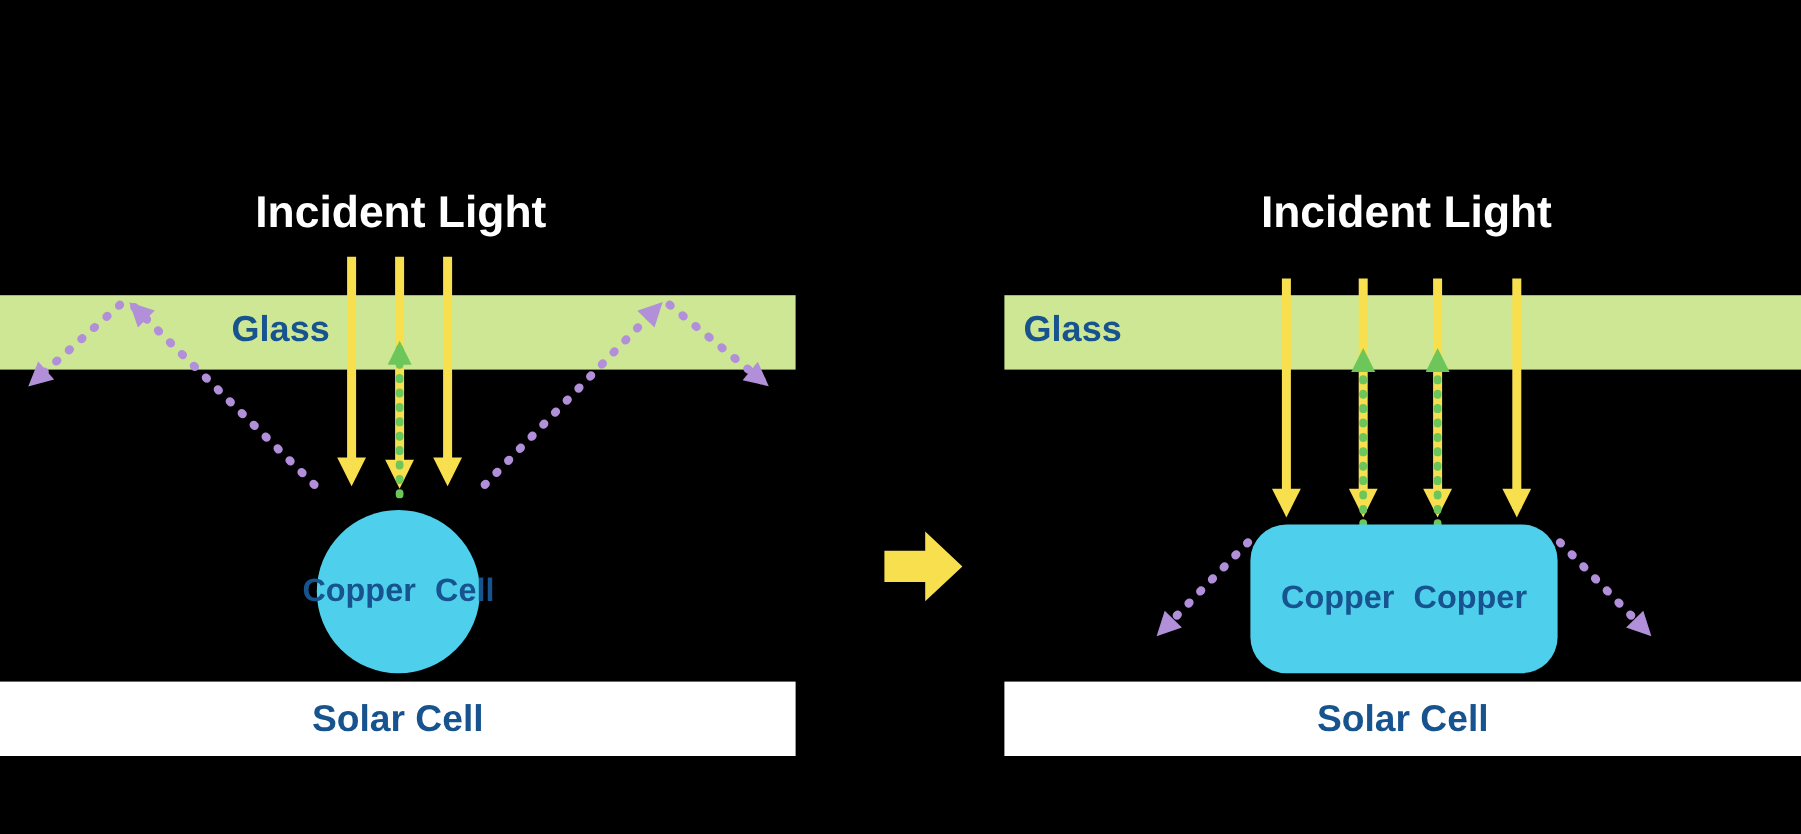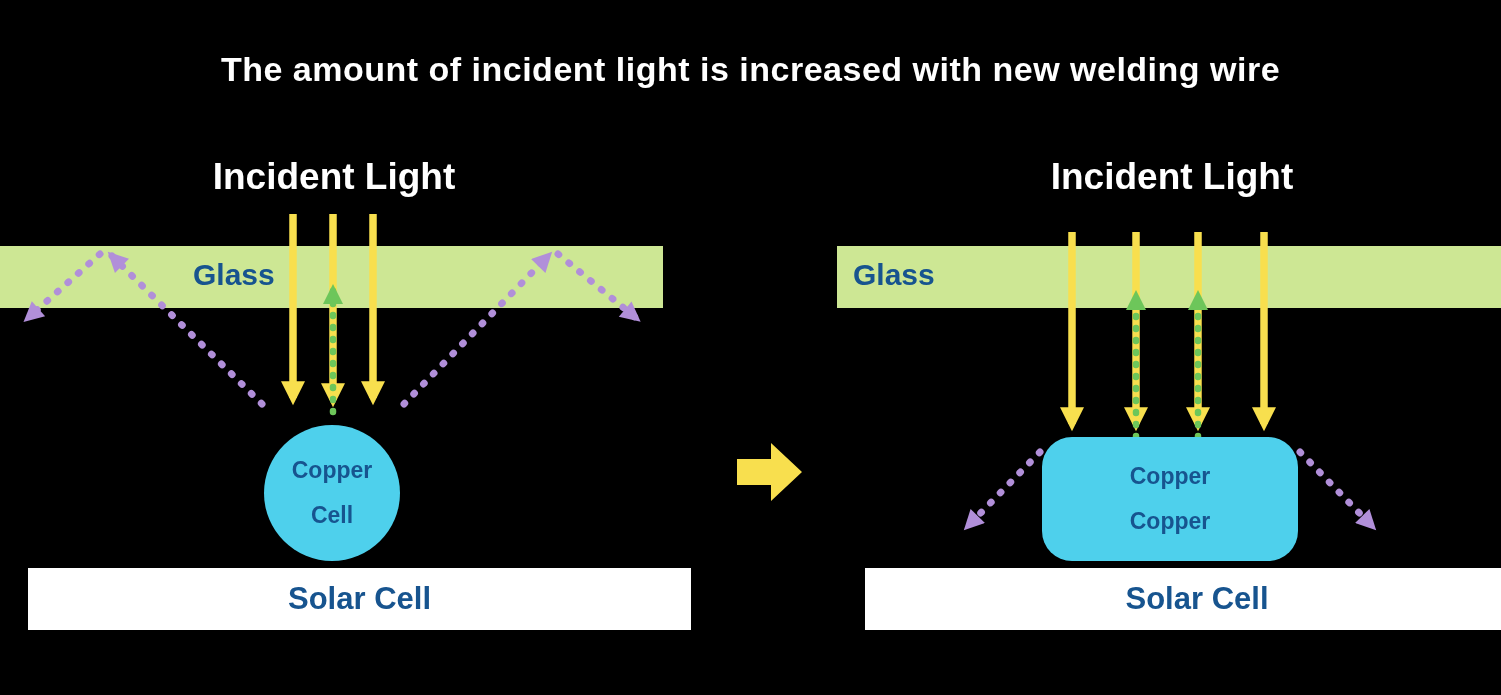--- a/index.html
+++ b/index.html
@@ -71,21 +71,20 @@
 
   .solar-band{
     position:absolute;
     top:568px;
     height:62px;
     background:var(--c-white);
     display:flex;
     align-items:center;
     justify-content:center;
     z-index:1;
-    margin-left:28px;
   }
   .solar-left{left:0;width:663px;}
   .solar-right{left:837px;width:664px;}
   .solar-label{
     color:var(--c-blue);
     font-size:31px;
     font-weight:bold;
   }
 
   .overlay{
@@ -93,26 +92,26 @@
     left:0;top:0;
     width:1501px;height:695px;
     z-index:2;
     pointer-events:none;
   }
 
   .copper-shape{
     position:absolute;
     background:var(--c-cyan);
     display:flex;
-    flex-direction:column;
+    flex-direction:row;
     align-items:center;
     justify-content:center;
     z-index:3;
     color:var(--c-blue);
-    font-size:23px;
+    font-size:27px;
     font-weight:bold;
     line-height:1.25;
     text-align:center;
     gap:16px;
   }
   .copper-circle{
     left:264px;top:425px;
     width:136px;height:136px;
     border-radius:50%;
   }
@@ -121,21 +120,20 @@
     width:256px;height:124px;
     border-radius:30px;
   }
   .copper-line{display:block;}
 </style>
 </head>
 <body>
 
 <div class="canvas">
 
-  <div class="title">The amount of incident light is increased with new welding wire</div>
 
   <div class="glass-band glass-left"></div>
   <div class="solar-band solar-left">
     <span class="solar-label">Solar Cell</span>
   </div>
 
   <div class="glass-band glass-right"></div>
   <div class="solar-band solar-right">
     <span class="solar-label">Solar Cell</span>
   </div>

